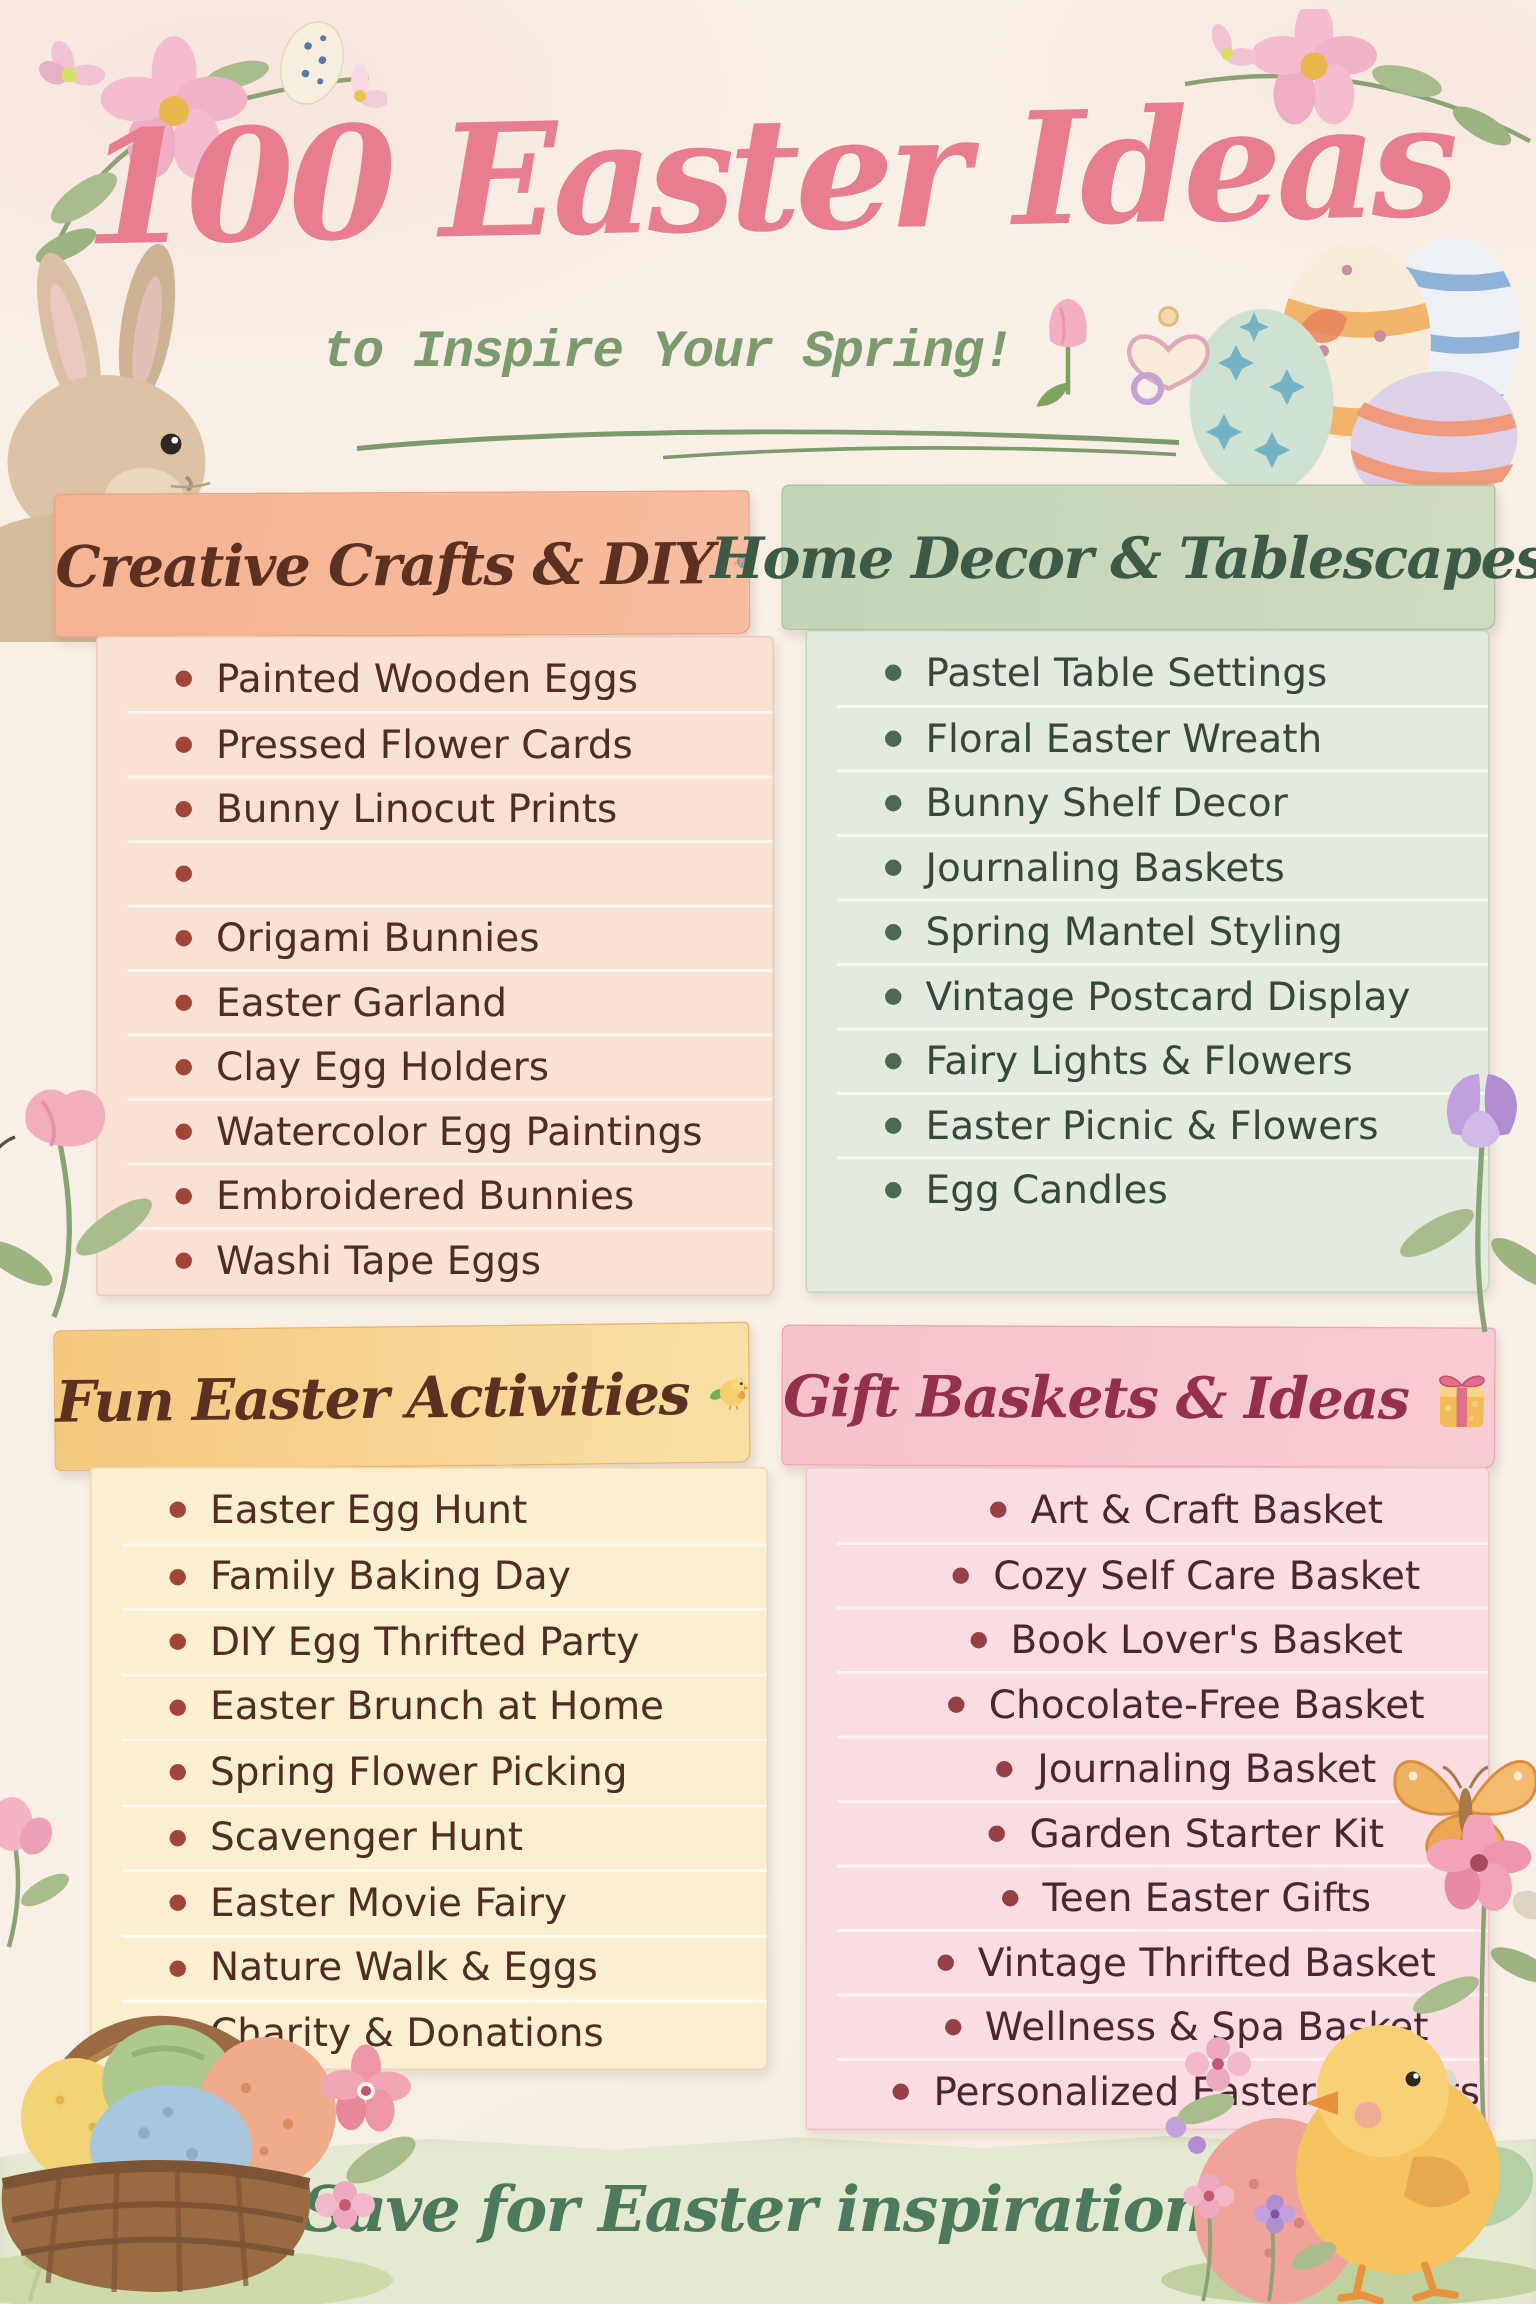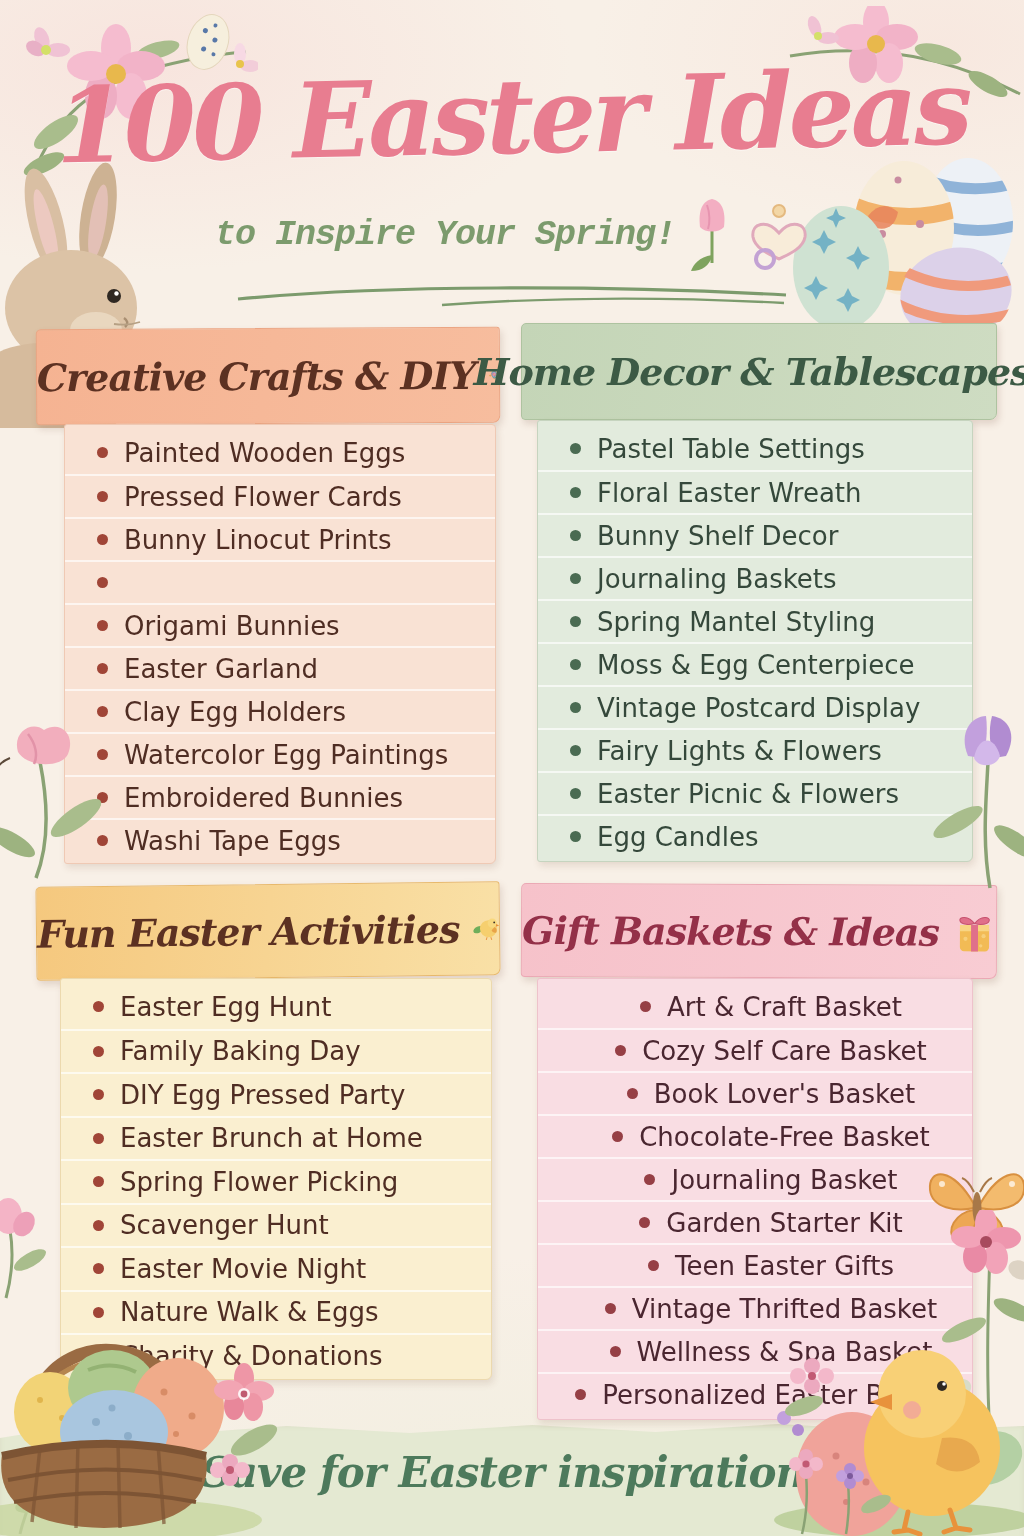--- a/index.html
+++ b/index.html
@@ -21,21 +21,21 @@
   .subtitle{font-family:Liberation Mono, monospace;font-style:italic;font-weight:bold;
     font-size:35px;color:#7c9b6d;letter-spacing:-1px;}
   .swash{display:block;margin:10px auto 0 auto;}
 
   
   .card{position:absolute;z-index:2;}
   .card-header{position:relative;display:flex;align-items:center;justify-content:center;gap:14px;
     height:94px;border-radius:5px 3px 7px 4px;box-shadow:2px 4px 7px rgba(120,80,60,.18);}
   .card-header .hd-title{font-family:"DejaVu Serif",serif;font-style:italic;font-weight:bold;
     font-size:38px;letter-spacing:-1px;white-space:nowrap;}
-  .card-body{position:relative;border-radius:3px 4px 6px 3px;box-shadow:2px 4px 7px rgba(120,80,60,.14);}
+  .card-body{position:relative;border-radius:3px 4px 6px 3px;box-shadow:2px 4px 7px rgba(120,80,60,.14);padding-left:20px;}
   .card-body ul{list-style:none;margin:0;padding:6px 0 0 0;}
   .card-body li{display:flex;align-items:center;gap:16px;padding-left:32px;box-sizing:border-box;}
   .card-body li + li{border-top:2px solid rgba(255,255,255,.65);}
   .bullet{width:11px;height:11px;border-radius:50%;flex:0 0 auto;}
   .no-bullet .bullet{visibility:hidden;}
   .item-text{font-size:26px;letter-spacing:0px;white-space:nowrap;}
 
   
   .c1{left:36px;top:328px;width:464px;}
   .c1 .card-header{background:linear-gradient(100deg,#f5b392,#f7bd9e);border:1px solid #eba583;transform:rotate(-.3deg);}
@@ -313,24 +313,20 @@
         <li>
             <span class="bullet"></span>
             <span class="item-text">Journaling Baskets</span>
           </li>
         <li>
             <span class="bullet"></span>
             <span class="item-text">Spring Mantel Styling</span>
           </li>
         <li>
             <span class="bullet"></span>
-            <span class="item-text">Moss &amp; Egg Centerpiece</span>
-          </li>
-        <li>
-            <span class="bullet"></span>
             <span class="item-text">Vintage Postcard Display</span>
           </li>
         <li>
             <span class="bullet"></span>
             <span class="item-text">Fairy Lights &amp; Flowers</span>
           </li>
         <li>
             <span class="bullet"></span>
             <span class="item-text">Easter Picnic &amp; Flowers</span>
           </li>
@@ -360,37 +356,37 @@
         <li>
             <span class="bullet"></span>
             <span class="item-text">Easter Egg Hunt</span>
           </li>
         <li>
             <span class="bullet"></span>
             <span class="item-text">Family Baking Day</span>
           </li>
         <li>
             <span class="bullet"></span>
-            <span class="item-text">DIY Egg Pressed Party</span>
+            <span class="item-text">DIY Egg Thrifted Party</span>
           </li>
         <li>
             <span class="bullet"></span>
             <span class="item-text">Easter Brunch at Home</span>
           </li>
         <li>
             <span class="bullet"></span>
             <span class="item-text">Spring Flower Picking</span>
           </li>
         <li>
             <span class="bullet"></span>
             <span class="item-text">Scavenger Hunt</span>
           </li>
         <li>
             <span class="bullet"></span>
-            <span class="item-text">Easter Movie Night</span>
+            <span class="item-text">Easter Movie Fairy</span>
           </li>
         <li>
             <span class="bullet"></span>
             <span class="item-text">Nature Walk &amp; Eggs</span>
           </li>
         <li class="no-bullet">
             <span class="bullet"></span>
             <span class="item-text">Charity &amp; Donations</span>
           </li>
       </ul>

